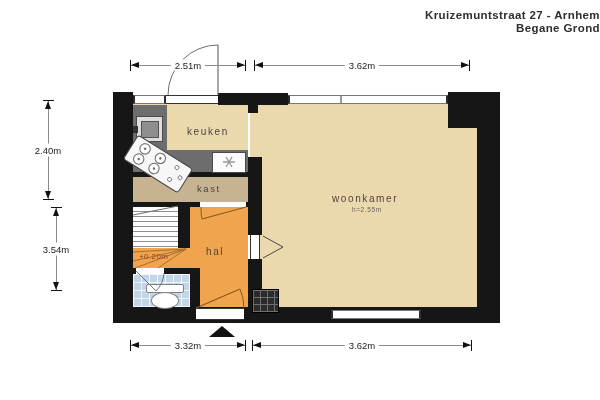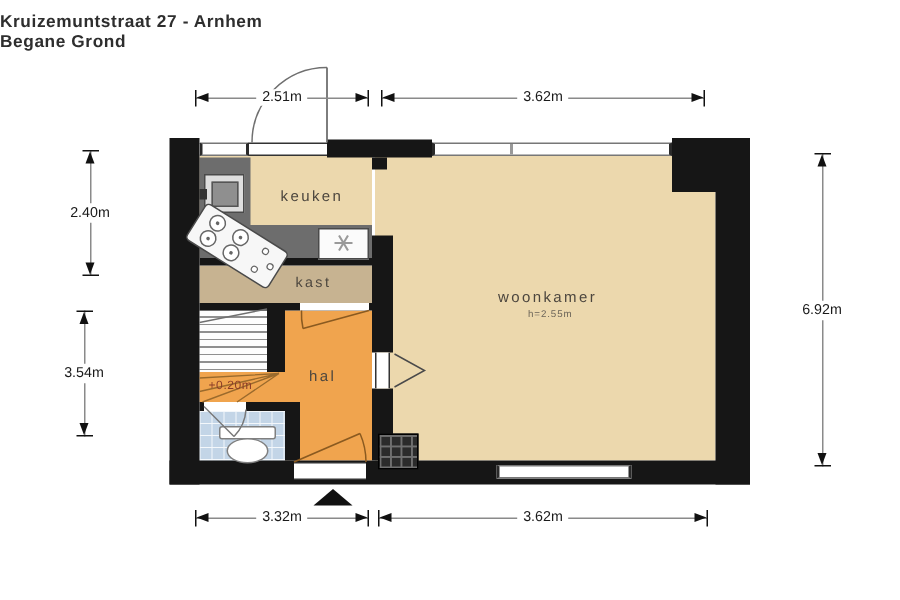--- a/index.html
+++ b/index.html
@@ -1,21 +1,21 @@
 <!DOCTYPE html>
 <html style="--wall: #161616; --floor: #ecd8ad; --kast: #c7b391; --hal: #f0a44e; --tile: #c3d5e7; --counter: #6d6d6d;"><head>
 <meta charset="utf-8">
 <style>
   html,body{margin:0;padding:0;background:#fff;}
   #canvas{position:relative;width:600px;height:400px;background:#fff;overflow:hidden;
           font-family:"Liberation Sans",sans-serif;}
   .abs{position:absolute;}
 
   
-  .title{left:0;right:0;top:9px;text-align:left;font-size:11.5px;font-weight:bold;
+  .title{left:0;right:0;top:9px;text-align:right;font-size:11.5px;font-weight:bold;
          color:#2e2e2e;letter-spacing:.4px;line-height:13px;}
   .footer{left:0;right:0;top:360px;text-align:center;font-size:7.5px;color:#6a6a6a;line-height:9.5px;}
   .room-label{color:#4c463e;font-size:10px;letter-spacing:1.6px;white-space:nowrap;}
   .sub-label{color:#6b6458;font-size:6.5px;letter-spacing:.6px;white-space:nowrap;}
   .level-label{color:#8a3c28;font-size:8px;letter-spacing:.4px;white-space:nowrap;}
 
   
   .wall{position:absolute;background:var(--wall);}
   .floor{position:absolute;}
   .f-main{background:var(--floor);}
@@ -182,44 +182,36 @@
     <div class="lbl">2.51m</div>
   </div>
   <div class="dimh" style="left:254px;top:61px;width:216px;">
     <div class="line"></div>
       <div class="ah-l"></div>
       <div class="ah-r"></div>
       <div class="tk-l"></div>
       <div class="tk-r"></div>
     <div class="lbl">3.62m</div>
   </div>
-  <div class="dimv" style="left:56px;top:100px;height:84px;">
+  <div class="dimv" style="left:44px;top:100px;height:100px;">
     <div class="line"></div>
       <div class="av-t"></div>
       <div class="av-b"></div>
       <div class="tk-t"></div>
       <div class="tk-b"></div>
     <div class="lbl">2.40m</div>
   </div>
   <div class="dimv" style="left:52px;top:207px;height:84px;">
     <div class="line"></div>
       <div class="av-t"></div>
       <div class="av-b"></div>
       <div class="tk-t"></div>
       <div class="tk-b"></div>
     <div class="lbl">3.54m</div>
   </div>
-  <div class="dimv" style="left:544px;top:102px;height:209px;">
-    <div class="line"></div>
-      <div class="av-t"></div>
-      <div class="av-b"></div>
-      <div class="tk-t"></div>
-      <div class="tk-b"></div>
-    <div class="lbl">6.92m</div>
-  </div>
   <div class="dimh" style="left:130px;top:341px;width:116px;">
     <div class="line"></div>
       <div class="ah-l"></div>
       <div class="ah-r"></div>
       <div class="tk-l"></div>
       <div class="tk-r"></div>
     <div class="lbl">3.32m</div>
   </div>
   <div class="dimh" style="left:252px;top:341px;width:220px;">
     <div class="line"></div>

